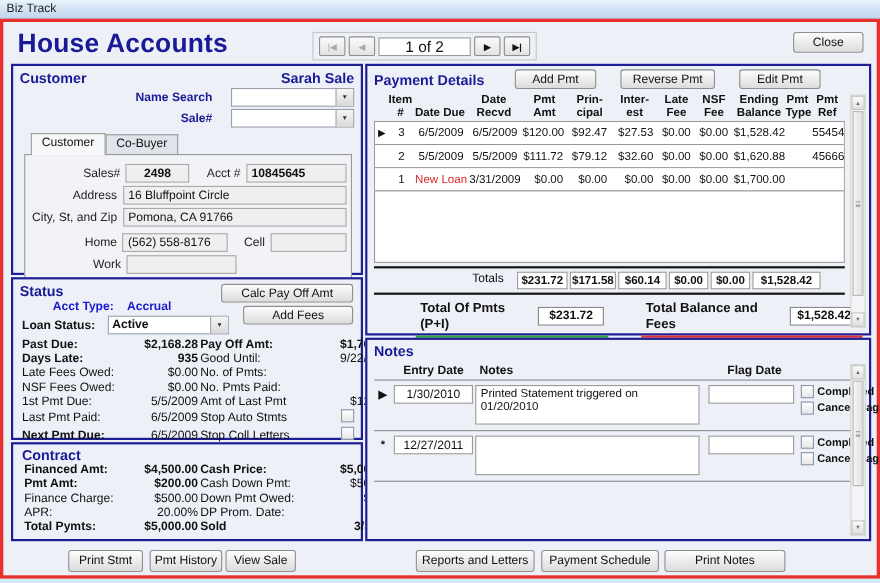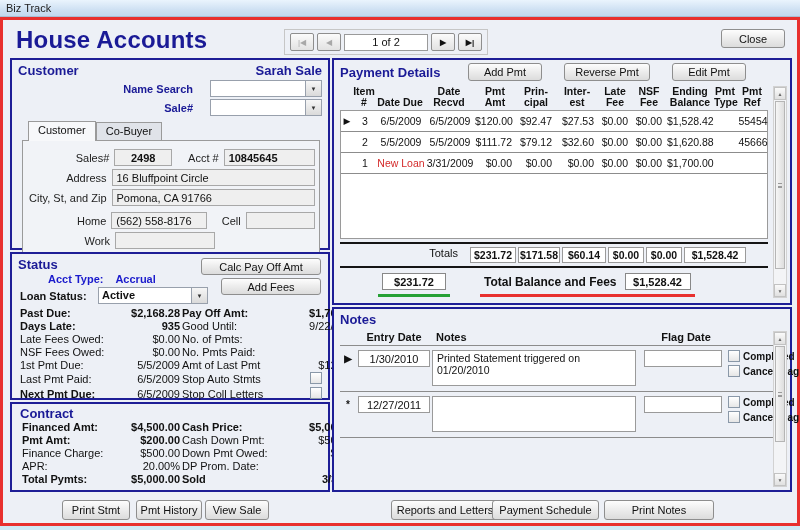--- a/index.html
+++ b/index.html
@@ -16,21 +16,21 @@
     background:#edf0f6; border:3px solid #e8302e; }
 
   .app-title { position:absolute; left:13px; top:6px; font-size:24px; font-weight:bold; color:#1a1a96; letter-spacing:.2px; }
 
   .record-nav { position:absolute; left:281px; top:9px; display:flex; align-items:center; gap:3px;
     border:1px solid #c6c6c6; padding:3px 5px; background:#edf0f6; }
   .nav-btn { width:24px; height:18px; display:flex; align-items:center; justify-content:center;
     background:linear-gradient(#fbfbfb,#e2e2e2); border:1px solid #8e8e8e; border-radius:2px; font-size:8px; cursor:default; }
   .nav-btn.disabled { color:#a8a8a8; }
   .nav-btn.enabled { color:#111; font-weight:bold; }
-  .nav-pos { width:84px; height:17px; background:#fff; border:1px solid #9a9a9a; display:flex; align-items:center; justify-content:center; font-size:11px; }
+  .nav-pos { width:84px; height:17px; background:#fff; border:1px solid #9a9a9a; display:flex; align-items:center; justify-content:center; font-size:14px; }
 
   .close-btn { position:absolute; right:12px; top:9px; width:64px; height:19px; }
 
   .btn { background:linear-gradient(180deg,#fdfdfd 0%,#ececec 50%,#dcdcdc 100%);
     border:1px solid #8e8e8e; border-radius:3px; display:flex; align-items:center; justify-content:center;
     font-size:11px; color:#111; cursor:default; }
 
   
   .panel { position:absolute; border:2px solid #1e1e96; background:#edf0f6; }
   .panel-title { font-size:13px; font-weight:bold; color:#1a1a96; }
@@ -372,20 +372,21 @@
       <span class="tot-box" style="width:42px;">$171.58</span>
       <span class="tot-box" style="width:44px;">$60.14</span>
       <span class="tot-box" style="width:36px;">$0.00</span>
       <span class="tot-box" style="width:36px;">$0.00</span>
       <span class="tot-box" style="width:62px;">$1,528.42</span>
     </div>
     <div class="sepline"></div>
 
     <div class="grand-row">
       <div class="grand-group u-green">
+        <span class="glabel">Total Of Pmts (P+I)</span>
         <span class="grand-box" style="width:64px;">$231.72</span>
       </div>
       <div class="grand-group u-red">
         <span class="glabel">Total Balance and Fees</span>
         <span class="grand-box" style="width:66px;">$1,528.42</span>
       </div>
     </div>
 
     <div class="vscroll" style="right:3px; top:26px; height:212px;">
       <div class="scroll-btn" style="top:0;">▲</div>
@@ -446,17 +447,17 @@
       <div class="scroll-thumb" style="top:14px; height:96px;">
           <span class="grip"></span>
         </div>
       <div class="scroll-btn" style="bottom:0;">▼</div>
     </div>
   </div>
 
   <div class="btn footer-btn" style="left:59px;  width:68px;">Print Stmt</div>
   <div class="btn footer-btn" style="left:133px; width:66px;">Pmt History</div>
   <div class="btn footer-btn" style="left:202px; width:64px;">View Sale</div>
-  <div class="btn footer-btn" style="left:388px; width:108px;">Reports and Letters</div>
+  <div class="btn footer-btn" style="left:375px; width:108px;">Reports and Letters</div>
   <div class="btn footer-btn" style="left:489px; width:107px;">Payment Schedule</div>
   <div class="btn footer-btn" style="left:601px; width:110px;">Print Notes</div>
 
 </div>
 
 </body></html>

